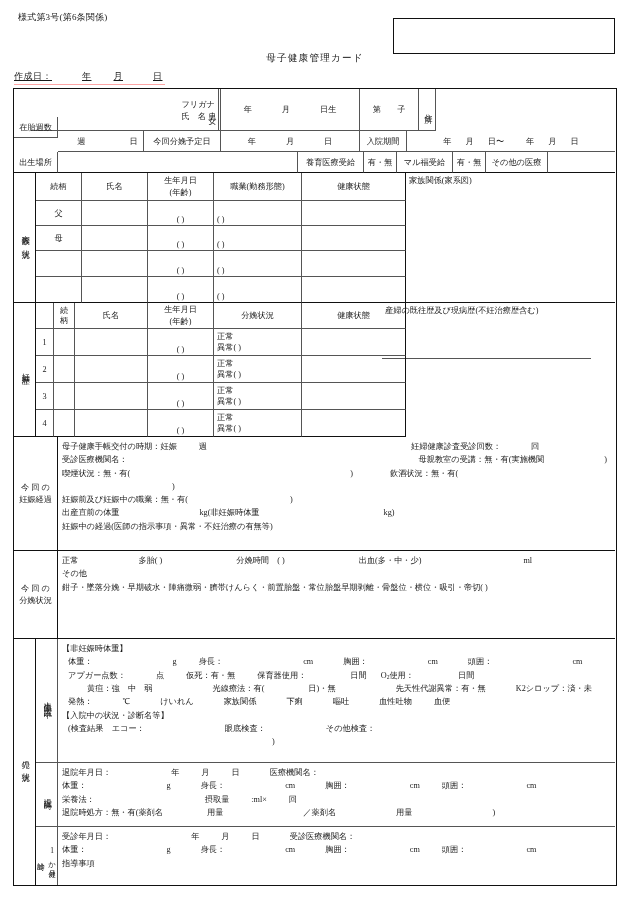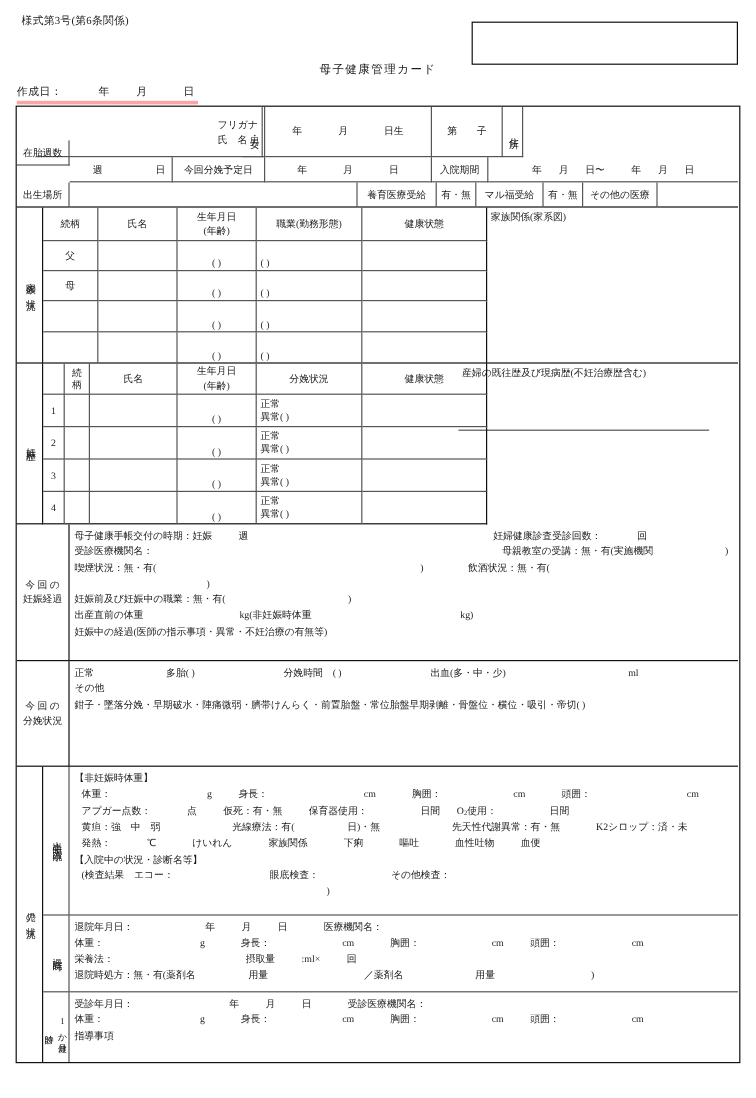--- a/index.html
+++ b/index.html
@@ -9,21 +9,21 @@
     color:#1a1a1a;
     font-size:8.2px;
     -webkit-font-smoothing:none;
   }
   .page{position:relative;width:630px;height:915px;box-sizing:border-box;}
 
   
   .form-no{position:absolute;left:18px;top:11px;font-size:9px;letter-spacing:.2px;}
   .stamp-box{position:absolute;left:393px;top:18px;width:222px;height:36px;border:1px solid #111;box-sizing:border-box;background:#fff;}
   .doc-title{position:absolute;left:0;top:52px;width:630px;text-align:center;font-size:9.6px;letter-spacing:1.2px;}
-  .made-on{position:absolute;left:14px;top:70px;font-size:9px;border-bottom:3px solid #fca5a5;padding:0 2px 1px 0;letter-spacing:.5px;}
+  .made-on{position:absolute;left:14px;top:70px;font-size:9px;border-bottom:1px solid #fca5a5;padding:0 2px 1px 0;letter-spacing:.5px;text-decoration:underline;}
 
   
   .frame{position:absolute;left:13px;top:88px;width:604px;height:798px;border:1.6px solid #111;box-sizing:border-box;}
   .cell{position:absolute;box-sizing:border-box;border-right:1px solid #555;border-bottom:1px solid #555;
         display:flex;align-items:center;padding:0 3px;overflow:hidden;}
   .cell.nb{border-bottom:none;}
   .cell.nr{border-right:none;}
   .cell.thick-b{border-bottom:1.4px solid #111;}
   .cell.thick-r{border-right:1.4px solid #111;}
   .c{justify-content:center;text-align:center;}
@@ -369,21 +369,21 @@
       <span class="vlabel" style="height:106px;">出生時・入院中</span>
     </div>
     <div class="cell nr top" style="left:44px;top:550px;width:557px;height:124px;display:block;padding:3px 4px;line-height:1.62;">
       <div><span>【非妊娠時体重】</span></div>
       <div style="padding-left:6px;">
         <span>体重：</span><span class="sp7"></span><span class="lat">g</span><span class="sp3"></span><span>身長：</span><span class="sp7"></span><span class="lat">cm</span><span class="sp4"></span><span>胸囲：</span><span class="sp6"></span><span class="lat">cm</span><span class="sp4"></span><span>頭囲：</span><span class="sp7"></span><span class="lat">cm</span>
       </div>
       <div style="padding-left:6px;">
         <span>アプガー点数：</span><span class="sp4"></span><span>点</span><span class="sp3"></span><span>仮死：有・無</span><span class="sp3"></span><span>保育器使用：</span><span class="sp5"></span><span>日間</span><span class="sp2"></span><span class="lat">O</span><sub class="lat">2</sub><span>使用：</span><span class="sp5"></span><span>日間</span>
       </div>
-      <div style="padding-left:6px;">
+      <div style="padding-left:6px;text-align:center;">
         <span>黄疸：強　中　弱</span><span class="sp6"></span><span>光線療法：有(</span><span class="sp5"></span><span>日)・無</span><span class="sp6"></span><span>先天性代謝異常：有・無</span><span class="sp4"></span><span>K2シロップ：済・未</span>
       </div>
       <div style="padding-left:6px;">
         <span>発熱：</span><span class="sp4"></span><span class="lat">℃</span><span class="sp4"></span><span>けいれん</span><span class="sp4"></span><span>家族関係</span><span class="sp4"></span><span>下痢</span><span class="sp4"></span><span>嘔吐</span><span class="sp4"></span><span>血性吐物</span><span class="sp3"></span><span>血便</span>
       </div>
       <div>
         <span>【入院中の状況・診断名等】</span>
       </div>
       <div style="padding-left:6px;">
         <span>(検査結果　エコー：</span><span class="sp7"></span><span>眼底検査：</span><span class="sp6"></span><span>その他検査：</span><span class="sp7"></span><span class="sp7"></span><span class="sp7"></span><span class="sp7"></span><span class="sp5"></span><span>)</span>

